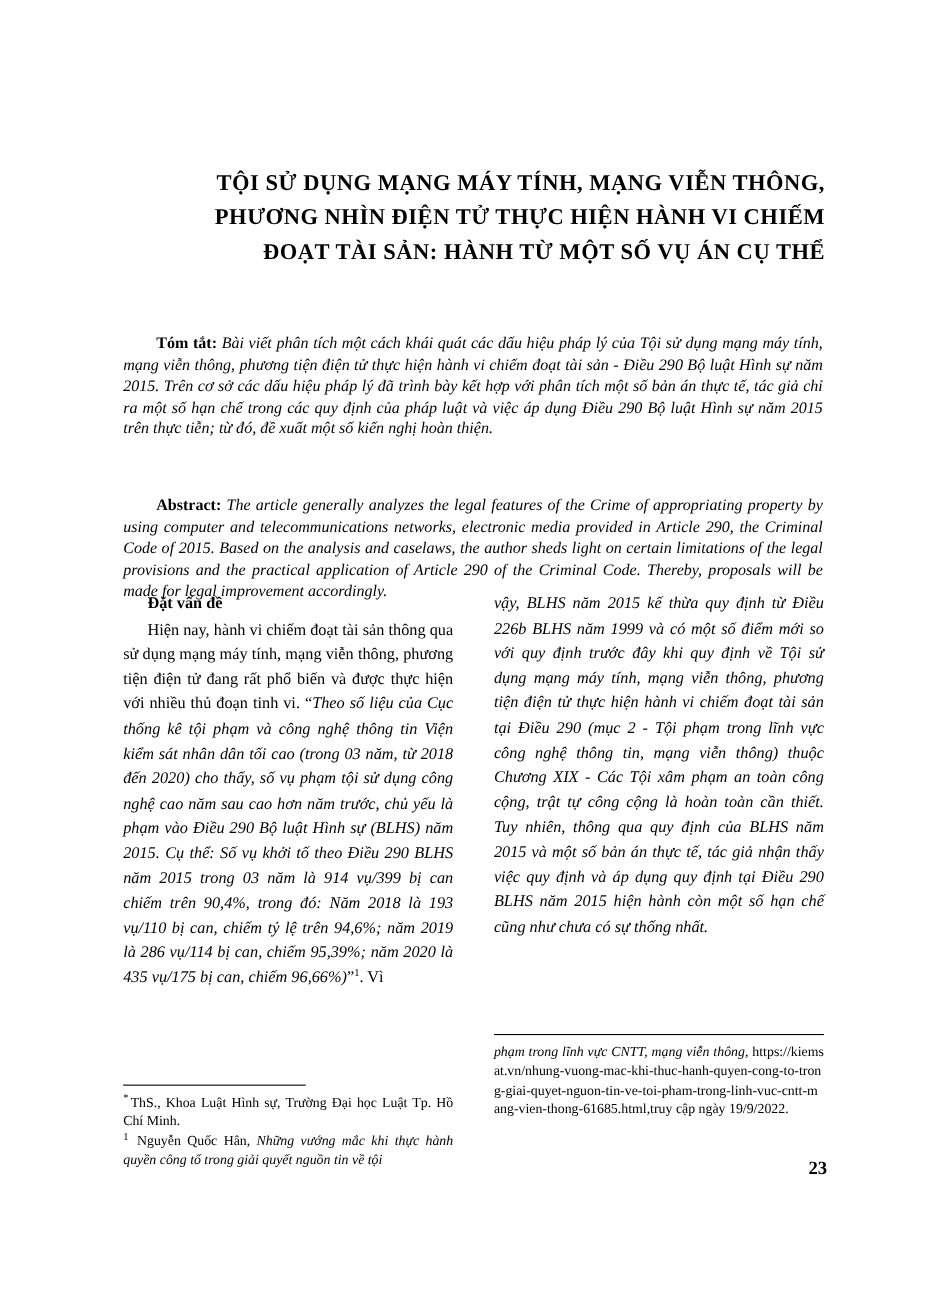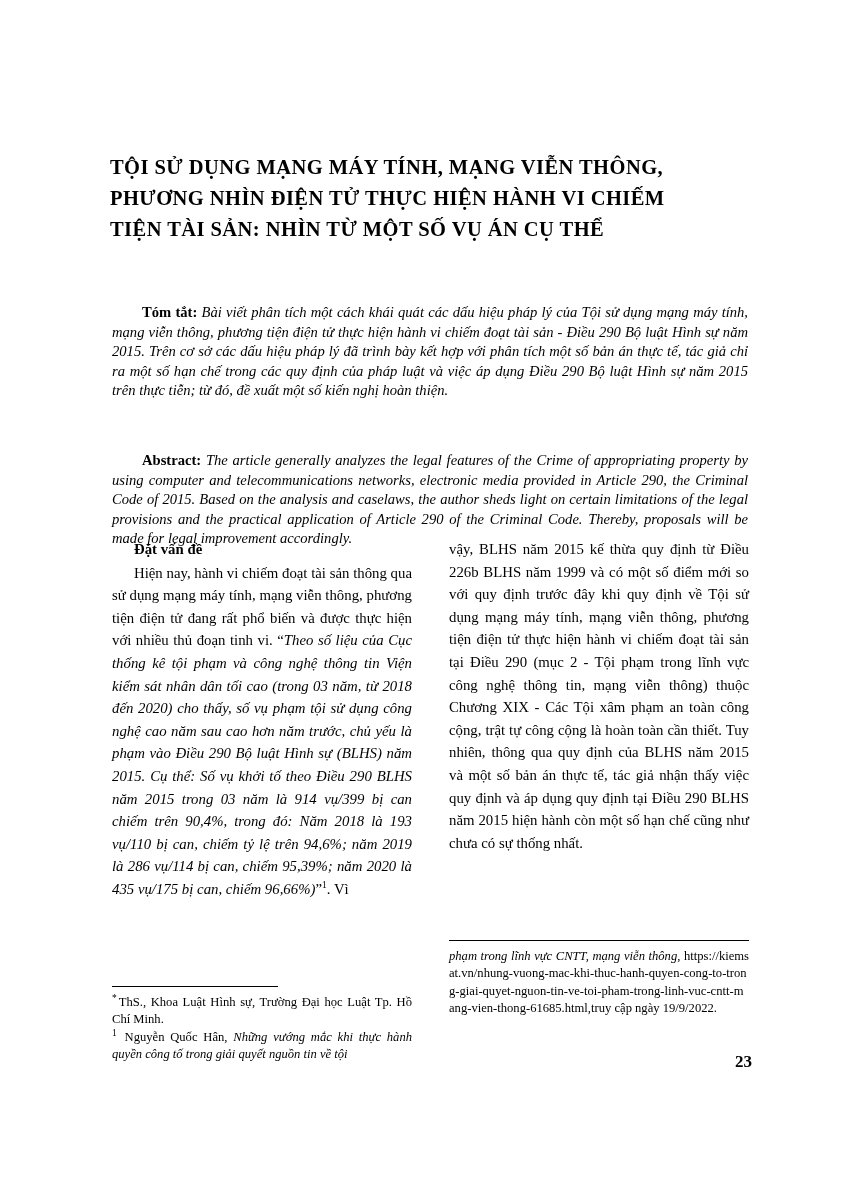--- a/index.html
+++ b/index.html
@@ -19,21 +19,21 @@
     color: #000000;
     -webkit-font-smoothing: antialiased;
   }
 
   
   .title-block {
     position: absolute;
     left: 110px;
     top: 152px;
     width: 640px;
-    text-align: left;
+    text-align: right;
   }
   .title-line {
     font-size: 20.5px;
     font-weight: bold;
     letter-spacing: 0.45px;
     line-height: 31px;
     white-space: nowrap;
   }
 
   .author-line {
@@ -100,21 +100,21 @@
     hyphens: none;
   }
   .body-par .quoted {
     font-style: italic;
   }
   .body-par sup {
     font-size: 9.5px;
     vertical-align: super;
     line-height: 0;
   }
-  .col-right .body-par { text-indent: 0; }
+  .col-right .body-par { text-indent: 0; font-style: italic; }
 
   
   .footnotes {
     position: absolute;
     font-size: 12.6px;
     line-height: 17.4px;
     text-align: justify;
     text-justify: inter-word;
     hyphens: none;
   }
@@ -162,21 +162,21 @@
   }
 </style>
 </head>
 <body>
 
 <div class="page">
 
   <div class="title-block">
     <div class="title-line">TỘI SỬ DỤNG MẠNG MÁY TÍNH, MẠNG VIỄN THÔNG,</div>
     <div class="title-line">PHƯƠNG NHÌN ĐIỆN TỬ THỰC HIỆN HÀNH VI CHIẾM</div>
-    <div class="title-line">TIỆN TÀI SẢN: NHÌN TỪ MỘT SỐ VỤ ÁN CỤ THỂ</div>
+    <div class="title-line">ĐOẠT TÀI SẢN: HÀNH TỪ MỘT SỐ VỤ ÁN CỤ THỂ</div>
   </div>
 
 
   <div class="abstract" id="abstract-vi"><span class="lead">Tóm tắt:</span><span> Bài viết phân tích một cách khái quát các dấu hiệu pháp lý của Tội sử dụng mạng máy tính, mạng viễn thông, phương tiện điện tử thực hiện hành vi chiếm đoạt tài sản - Điều 290 Bộ luật Hình sự năm 2015. Trên cơ sở các dấu hiệu pháp lý đã trình bày kết hợp với phân tích một số bản án thực tế, tác giả chỉ ra một số hạn chế trong các quy định của pháp luật và việc áp dụng Điều 290 Bộ luật Hình sự năm 2015 trên thực tiễn; từ đó, đề xuất một số kiến nghị hoàn thiện.</span></div>
 
   <div class="abstract" id="abstract-en"><span class="lead">Abstract:</span><span> The article generally analyzes the legal features of the Crime of appropriating property by using computer and telecommunications networks, electronic media provided in Article 290, the Criminal Code of 2015. Based on the analysis and caselaws, the author sheds light on certain limitations of the legal provisions and the practical application of Article 290 of the Criminal Code. Thereby, proposals will be made for legal improvement accordingly.</span></div>
 
   <div class="col col-left">
     <div class="section-heading">Đặt vấn đề</div>
     <p class="body-par"><span>Hiện nay, hành vi chiếm đoạt tài sản thông qua sử dụng mạng máy tính, mạng viễn thông, phương tiện điện tử đang rất phổ biến và được thực hiện với nhiều thủ đoạn tinh vi. “</span><span class="quoted">Theo số liệu của Cục thống kê tội phạm và công nghệ thông tin Viện kiểm sát nhân dân tối cao (trong 03 năm, từ 2018 đến 2020) cho thấy, số vụ phạm tội sử dụng công nghệ cao năm sau cao hơn năm trước, chủ yếu là phạm vào Điều 290 Bộ luật Hình sự (BLHS) năm 2015. Cụ thể: Số vụ khởi tố theo Điều 290 BLHS năm 2015 trong 03 năm là 914 vụ/399 bị can chiếm trên 90,4%, trong đó: Năm 2018 là 193 vụ/110 bị can, chiếm tỷ lệ trên 94,6%; năm 2019 là 286 vụ/114 bị can, chiếm 95,39%; năm 2020 là 435 vụ/175 bị can, chiếm 96,66%)</span><span>”</span><sup>1</sup><span>. Vì</span></p>

